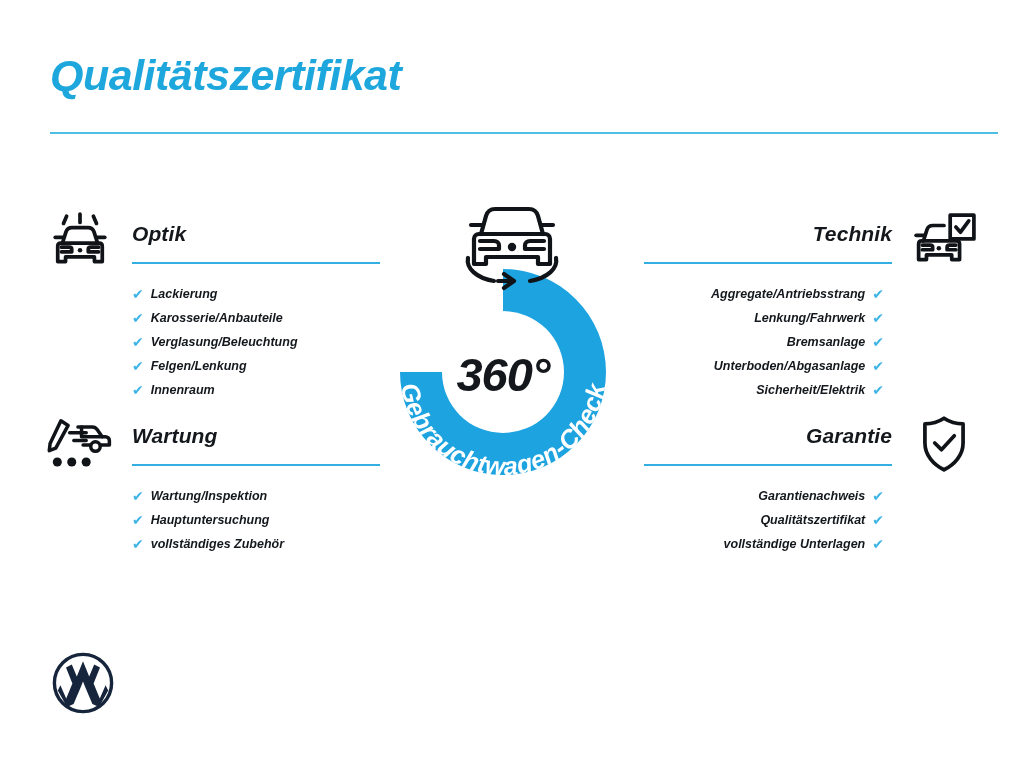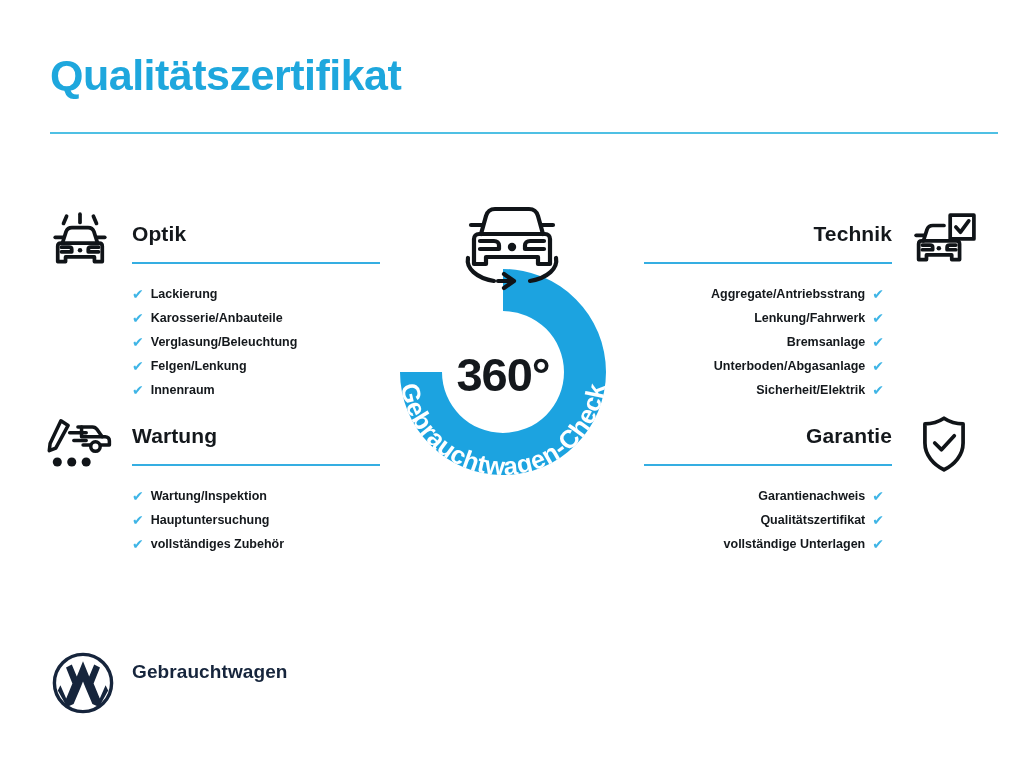--- a/index.html
+++ b/index.html
@@ -16,20 +16,21 @@
     font-family: "Liberation Sans", "DejaVu Sans", sans-serif;
     color: #14181c;
     -webkit-font-smoothing: antialiased;
   }
 
   .page {
     position: absolute;
     inset: 0;
     width: 824px;
     height: 768px;
+    font-style: italic;
   }
 
   
   .page-title {
     position: absolute;
     left: 50px;
     top: 52px;
     font-size: 43px;
     font-weight: 700;
     letter-spacing: -0.5px;
@@ -415,17 +416,16 @@
                L5.8 38.4
                L8.4 33.2
                L14.2 46.6
                L20.4 31.6
                L14.0 15.6
                L19.8 12.6
                L24.8 24.6
                Z" fill="#16253C"></path>
     </svg>
     <div class="vw-wordmark">
-      <div>Gebrauchtwagen</div>
     </div>
   </div>
 
 </div>
 
 </body></html>

